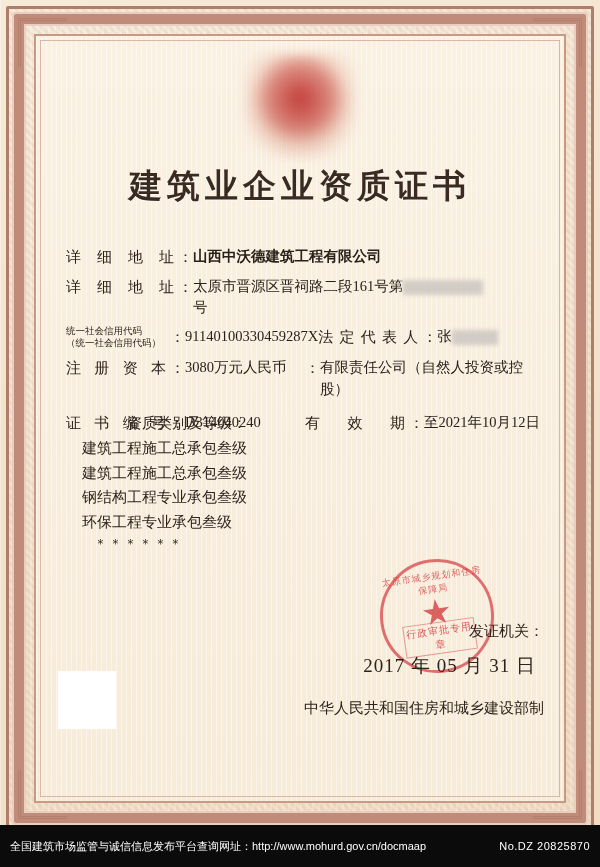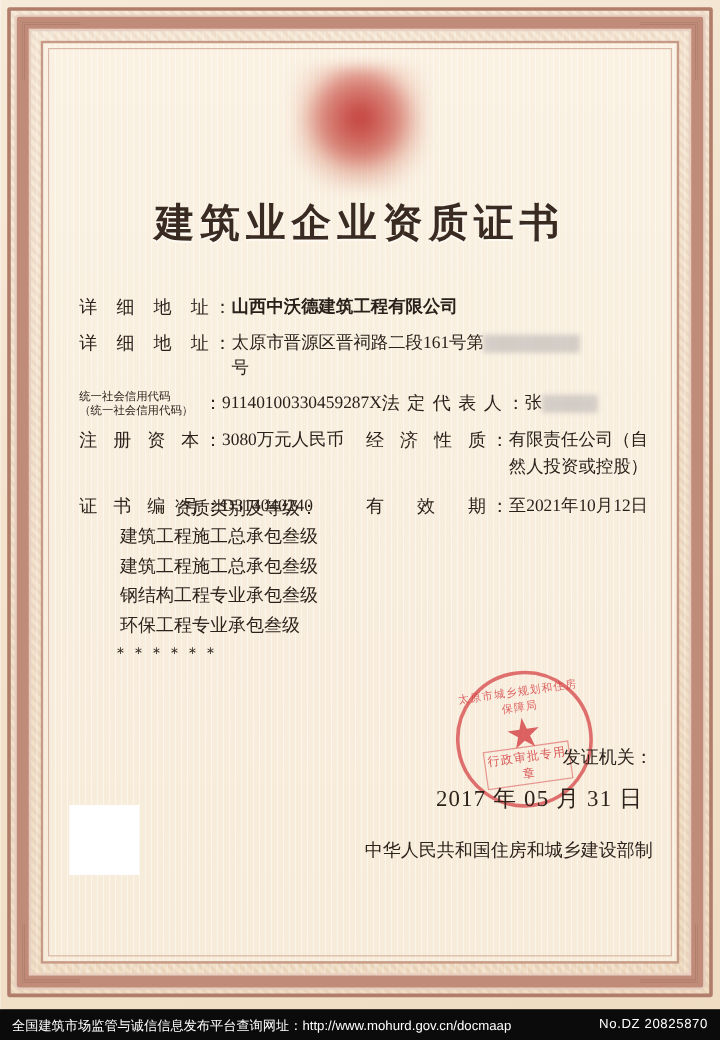--- a/index.html
+++ b/index.html
@@ -101,21 +101,21 @@
     background:
       repeating-linear-gradient(90deg,#cfc7c0 0 3px,#d8d2cc 3px 6px);
     filter:blur(2.2px);
     border-radius:1px;
     height:15px;
   }
   .quals{
     position:absolute;left:20px;top:368px;font-size:15px;color:#2e231c;
   }
   .quals .head{margin-bottom:4px;text-align:right;}
-  .quals ul{list-style:none;margin:0;padding:0 0 0 34px;}
+  .quals ul{list-style:none;margin:0;padding:0 0 0 16px;}
   .quals li{margin:2px 0;line-height:1.5;}
   .stars{padding-left:28px;letter-spacing:2px;font-size:13px;}
 
   
   .seal{
     position:absolute;right:60px;bottom:118px;width:108px;height:108px;
     border-radius:50%;
     border:3px solid rgba(206,32,39,.72);
     color:rgba(206,32,39,.78);
     opacity:.85;
@@ -146,21 +146,21 @@
   .qr{
     position:absolute;left:12px;bottom:62px;width:54px;height:54px;
     background-color:#fff;
     background-image:
       repeating-linear-gradient(90deg,#000 0 3px,#fff 3px 6px),
       repeating-linear-gradient(0deg,#000 0 3px,rgba(255,255,255,0) 3px 6px);
     background-blend-mode:screen;
     border:2px solid #fff;
   }
   .footer{
-    position:absolute;left:0;right:0;bottom:0;height:26px;
+    position:absolute;left:0;right:0;bottom:0;height:42px;
     background:#0b0b0b;color:#fff;font-size:11px;
     display:flex;align-items:center;justify-content:space-between;
     padding:0 10px;box-sizing:border-box;
     font-family:"Liberation Sans",sans-serif;
   }
   .footer .right{letter-spacing:.5px;}
 </style>
 </head>
 <body>
 
@@ -216,21 +216,20 @@
         </div>
       </div>
 
       <div class="two" style="margin-top:7px">
         <div class="half">
           <div class="lab">注册资本</div>
           <div class="colon">：</div>
           <div class="val">3080万元人民币</div>
         </div>
         <div class="half">
-          <div class="lab">经济性质</div>
           <div class="colon">：</div>
           <div class="val">有限责任公司（自然人投资或控股）</div>
         </div>
       </div>
 
       <div class="two" style="margin-top:12px">
         <div class="half">
           <div class="lab">证书编号</div>
           <div class="colon">：</div>
           <div class="val">D314040240</div>

